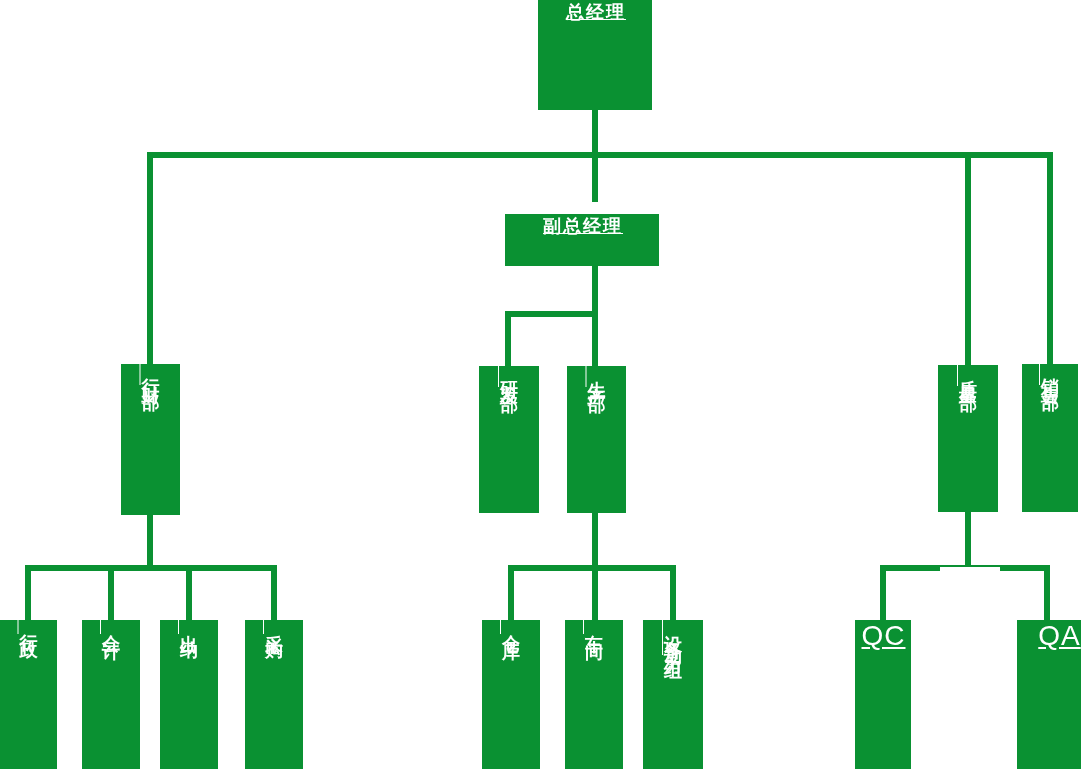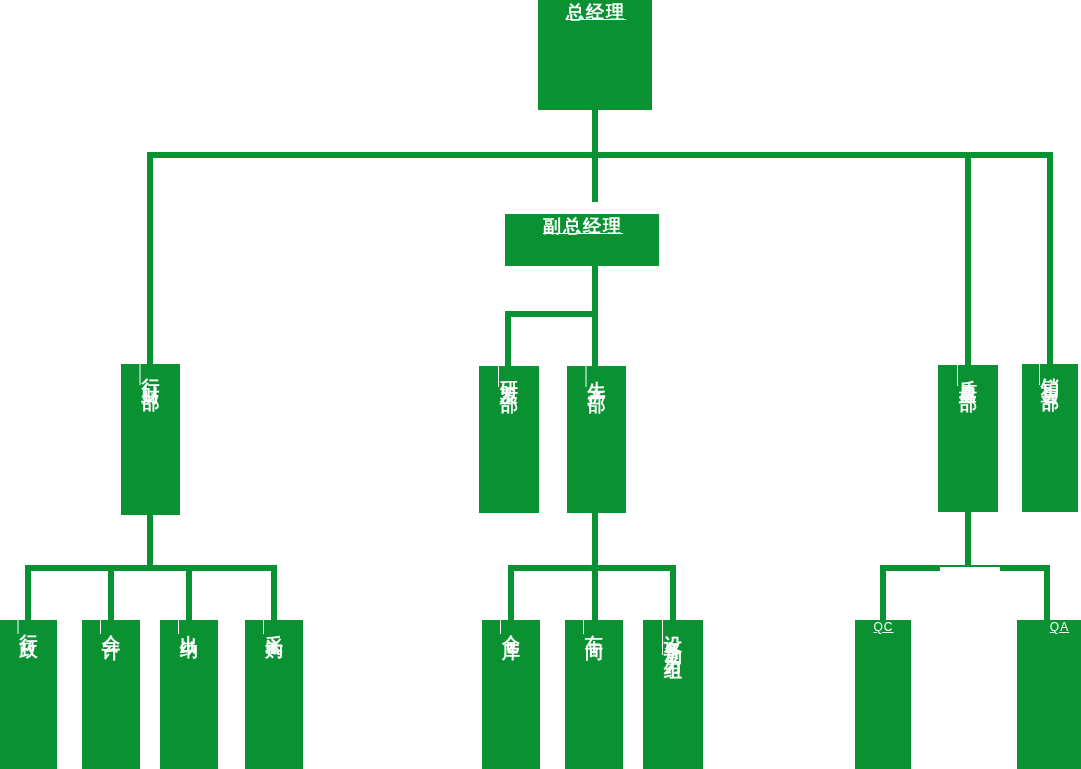--- a/index.html
+++ b/index.html
@@ -32,21 +32,21 @@
   .node.vtext span {
     writing-mode: vertical-rl;
     text-orientation: upright;
     letter-spacing: 7px;
     text-indent: 0;
     margin-bottom: -7px;
     white-space: nowrap;
   }
   .node.latin {
     font-weight: 400;
-    font-size: 12px;
+    font-size: 28px;
     letter-spacing: 1px;
     text-indent: 1px;
   }
   .line {
     position: absolute;
     background: var(--green, #0A9132);
   }
   .gap {
     position: absolute;
     background: #ffffff;

